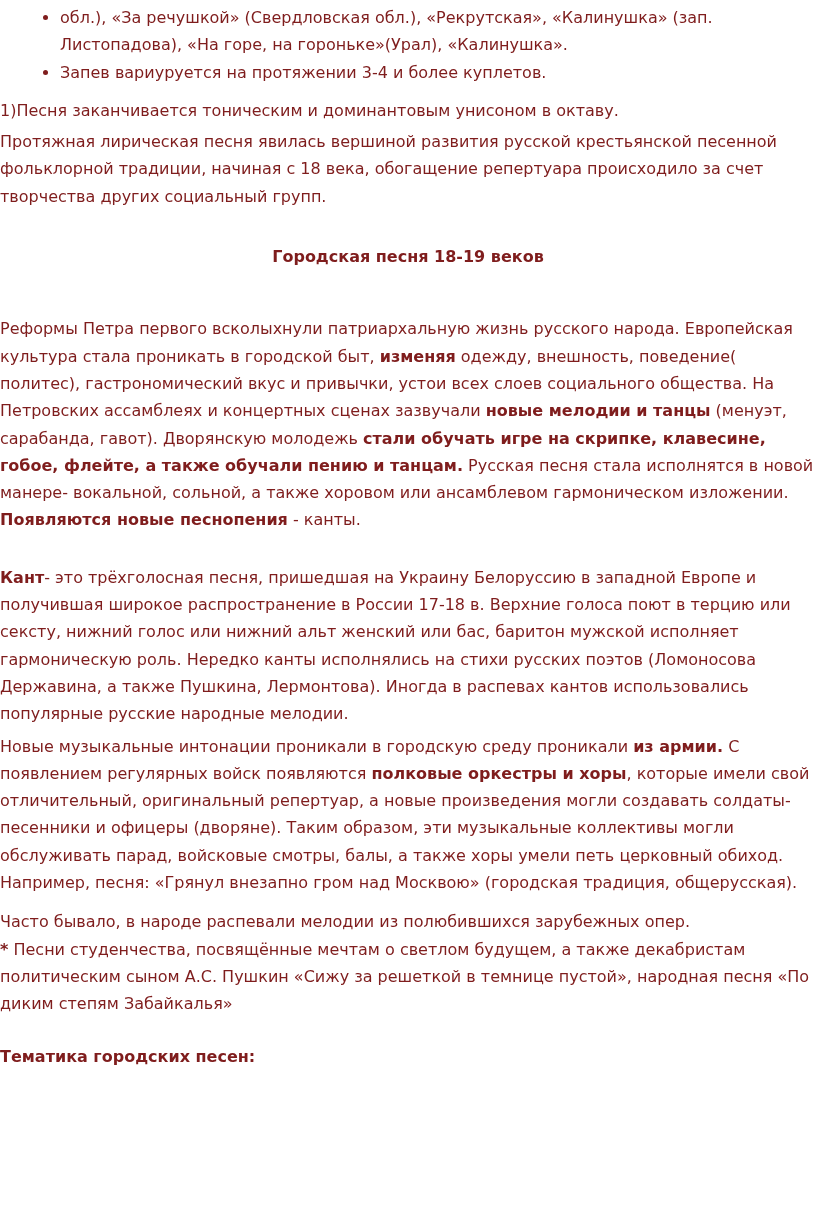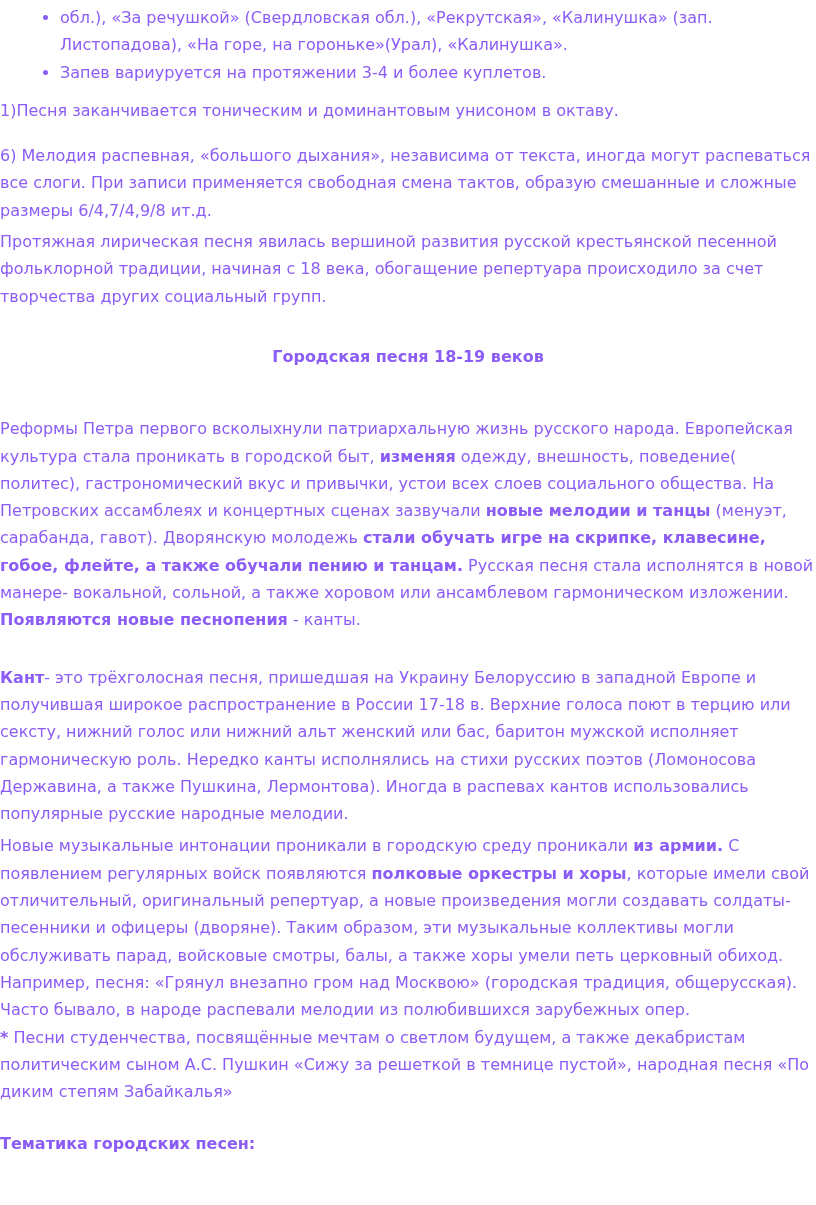--- a/index.html
+++ b/index.html
@@ -22,28 +22,27 @@
   .page p, .page h2, .page ul { margin: 0; padding: 0; font-weight: normal; font-size: 16px; }
   .para { text-align: left; }
   .heading { font-weight: bold; text-align: center; }
   .b { font-weight: bold; }
   ul.bullets { list-style: disc outside; padding-left: 60px; }
   ul.bullets li { padding-left: 0; }
 </style>
 </head>
 <body>
 
-<div class="page" style="background: rgb(255, 255, 255); color: #8b5cf6;">
+<div class="page" style="background: rgb(255, 255, 255); color: #7f1d1d;">
     <ul class="bullets" style="margin-top: 4px;">
       <li><span>обл.), «За речушкой» (Свердловская обл.), «Рекрутская», «Калинушка» (зап. Листопадова), «На горе, на гороньке»(Урал), «Калинушка».</span></li>
       <li><span>Запев вариуруется на протяжении 3-4 и более куплетов.</span></li>
     </ul>
     <p class="para" style="margin-top: 11px;"><span>1)Песня заканчивается тоническим и доминантовым унисоном в октаву.</span></p>
-    <p class="para" style="margin-top: 18px;"><span>6) Мелодия распевная, «большого дыхания», независима от текста, иногда могут распеваться все слоги. При записи применяется свободная смена тактов, образую смешанные и сложные размеры 6/4,7/4,9/8 ит.д.</span></p>
     <p class="para" style="margin-top: 4px;"><span>Протяжная лирическая песня явилась вершиной развития русской крестьянской песенной фольклорной традиции, начиная с 18 века, обогащение репертуара происходило за счет творчества других социальный групп.</span></p>
     <h2 class="heading" style="margin-top: 33px;"><span class="b">Городская песня 18-19 веков</span></h2>
     <p class="para" style="margin-top: 45px;"><span>Реформы Петра первого всколыхнули патриархальную жизнь русского народа. Европейская культура стала проникать в городской быт, </span><span class="b">изменяя</span><span> одежду, внешность, поведение( политес), гастрономический вкус и привычки, устои всех слоев социального общества. На Петровских ассамблеях и концертных сценах зазвучали </span><span class="b">новые мелодии и танцы</span><span> (менуэт, сарабанда, гавот). Дворянскую молодежь </span><span class="b">стали обучать игре на скрипке, клавесине, гобое, флейте, а также обучали пению и танцам.</span><span> Русская песня стала исполнятся в новой манере- вокальной, сольной, а также хоровом или ансамблевом гармоническом изложении. </span><span class="b">Появляются новые песнопения</span><span> - канты.</span></p>
     <p class="para" style="margin-top: 30px;"><span class="b">Кант</span><span>- это трёхголосная песня, пришедшая на Украину Белоруссию в западной Европе и получившая широкое распространение в России 17-18 в. Верхние голоса поют в терцию или сексту, нижний голос или нижний альт женский или бас, баритон мужской исполняет гармоническую роль. Нередко канты исполнялись на стихи русских поэтов (Ломоносова Державина, а также Пушкина, Лермонтова). Иногда в распевах кантов использовались популярные русские народные мелодии.</span></p>
     <p class="para" style="margin-top: 5px;"><span>Новые музыкальные интонации проникали в городскую среду проникали </span><span class="b">из армии.</span><span> С появлением регулярных войск появляются </span><span class="b">полковые оркестры и хоры</span><span>, которые имели свой отличительный, оригинальный репертуар, а новые произведения могли создавать солдаты-песенники и офицеры (дворяне). Таким образом, эти музыкальные коллективы могли обслуживать парад, войсковые смотры, балы, а также хоры умели петь церковный обиход. Например, песня: «Грянул внезапно гром над Москвою» (городская традиция, общерусская).</span></p>
-    <p class="para" style="margin-top: 0px;"><span>Часто бывало, в народе распевали мелодии из полюбившихся зарубежных опер.</span></p>
+    <p class="para" style="margin-top: 12px;"><span>Часто бывало, в народе распевали мелодии из полюбившихся зарубежных опер.</span></p>
     <p class="para" style="margin-top: 0px;"><span class="b">*</span><span> Песни студенчества, посвящённые мечтам о светлом будущем, а также декабристам политическим сыном А.С. Пушкин «Сижу за решеткой в темнице пустой», народная песня «По диким степям Забайкалья»</span></p>
     <p class="para" style="margin-top: 25px;"><span class="b">Тематика городских песен:</span></p>
   </div>
 
 </body></html>

